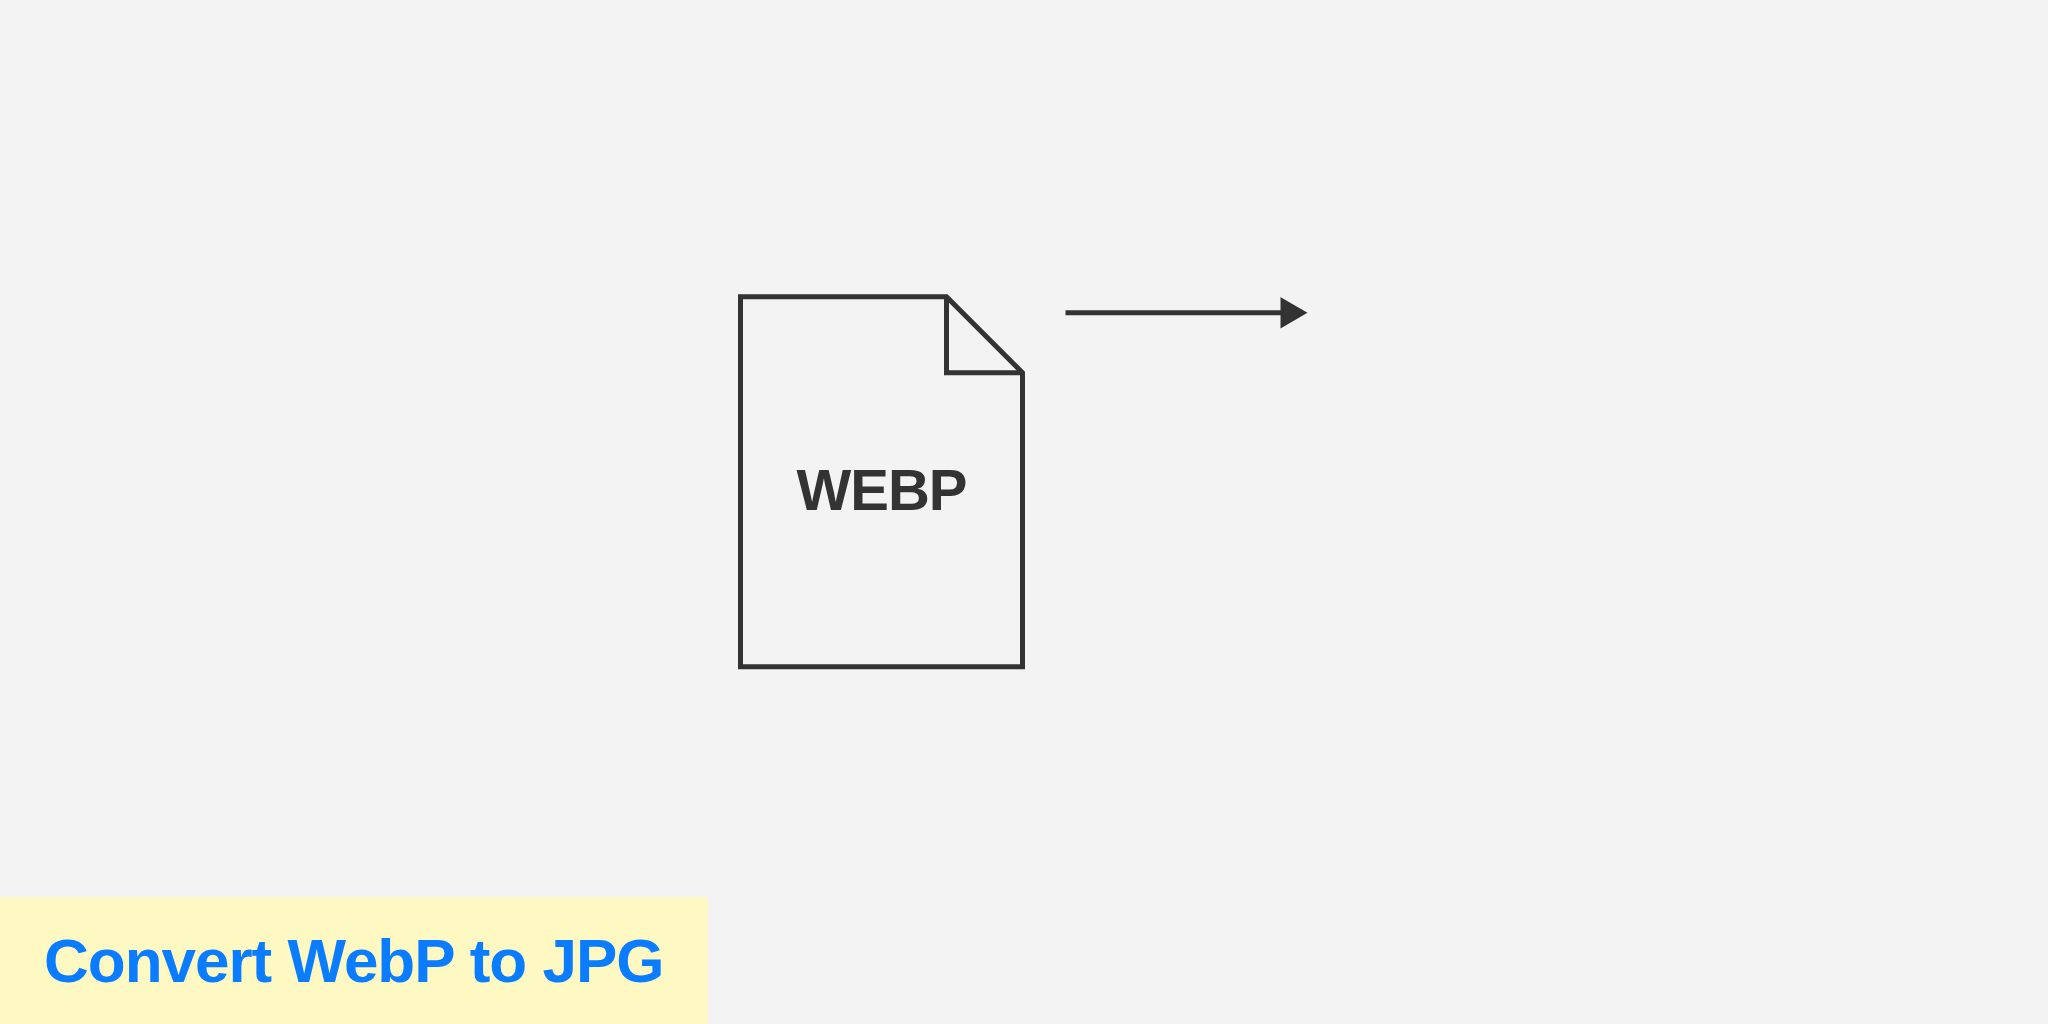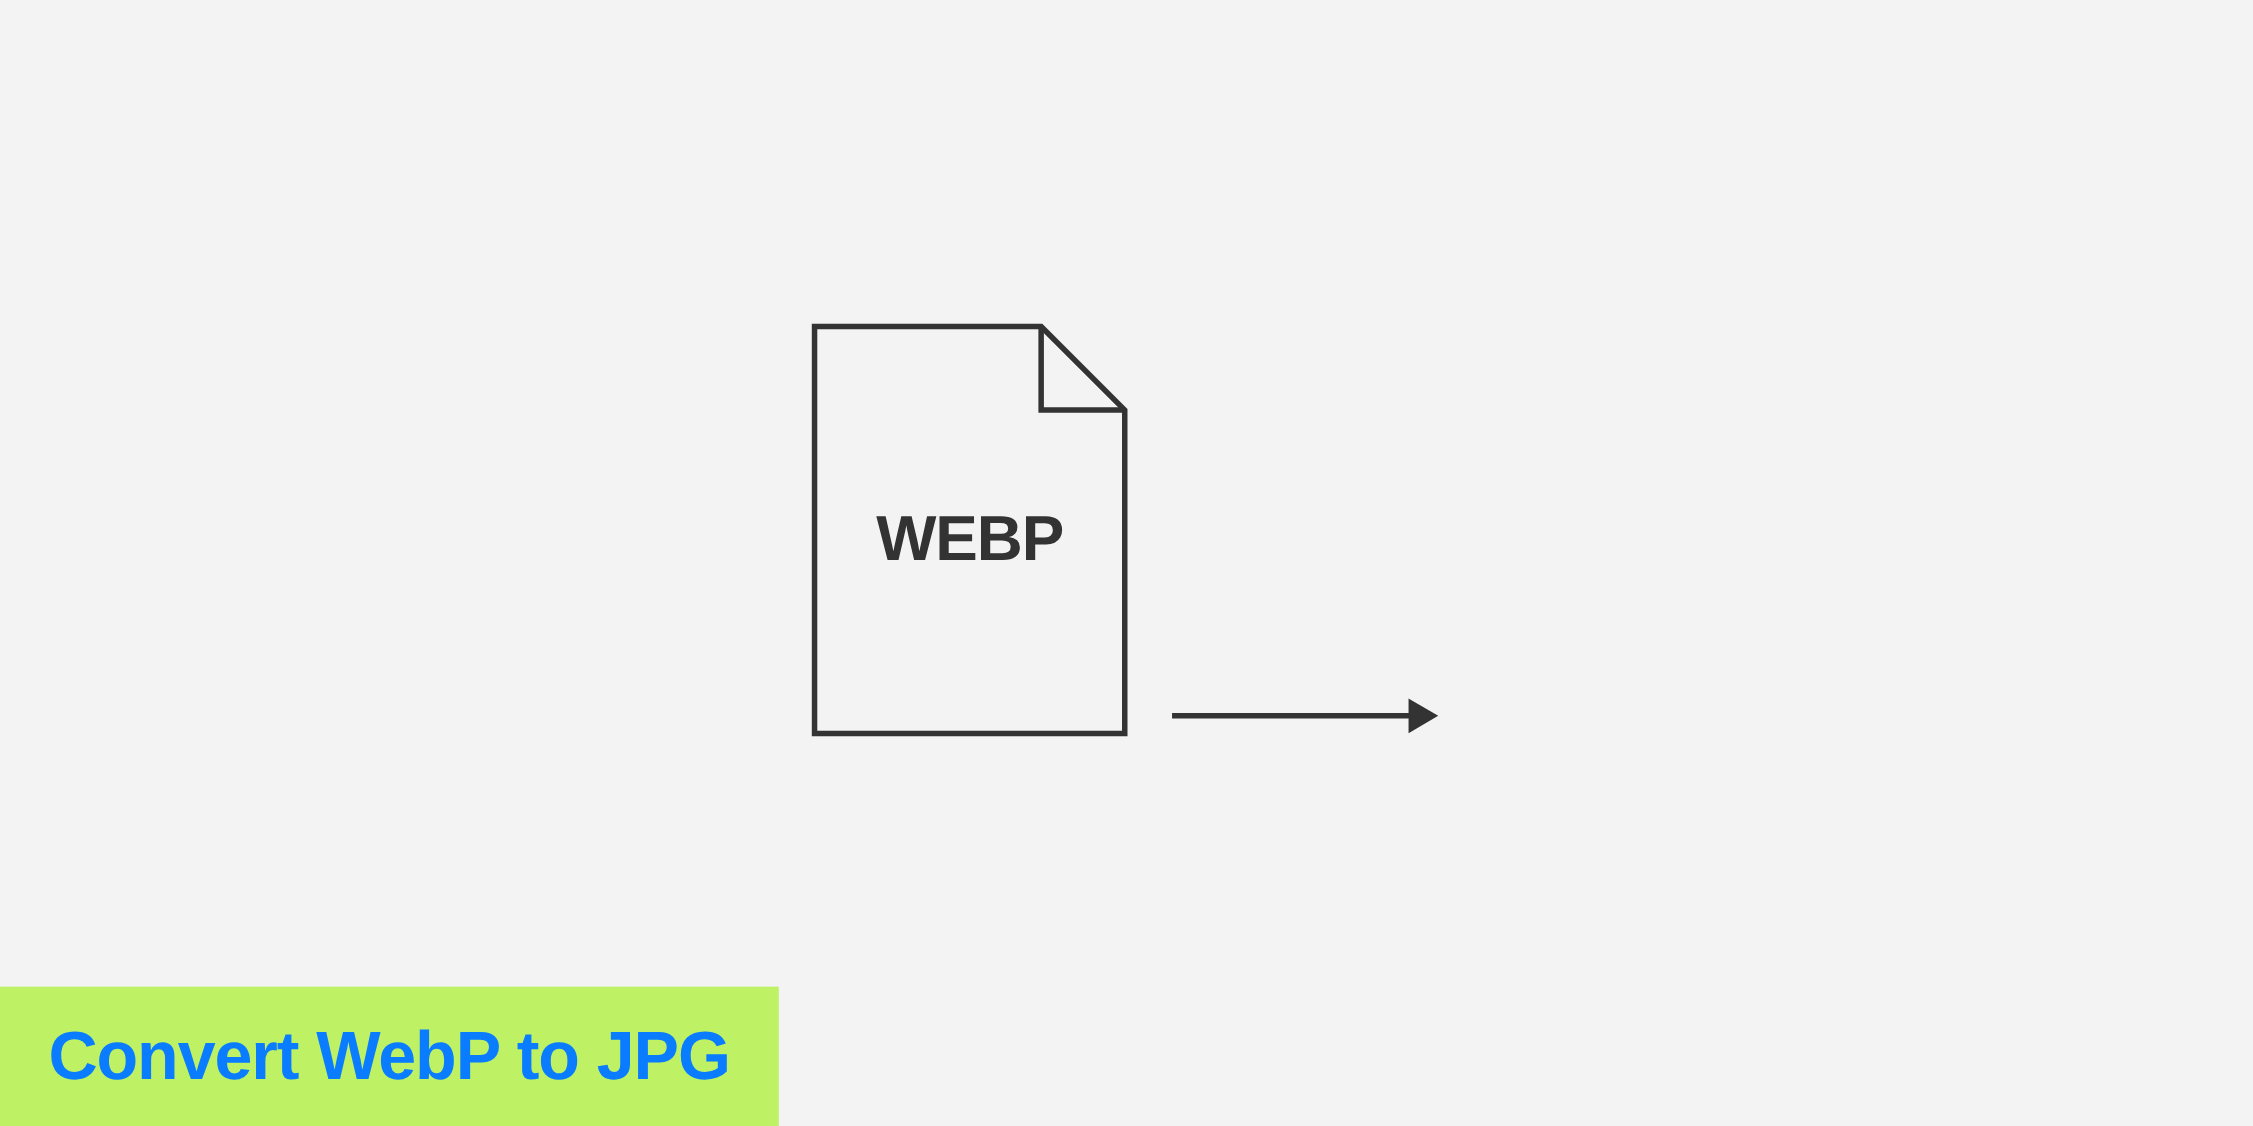--- a/index.html
+++ b/index.html
@@ -14,21 +14,21 @@
       font-family: -apple-system, BlinkMacSystemFont, "Segoe UI", Helvetica, Arial, sans-serif;
       position: relative;
       overflow: hidden;
     }
     .diagram-container {
       position: absolute;
       top: 50%;
       left: 50%;
       transform: translate(-50%, -58%);
       display: flex;
-      align-items: flex-end;
+      align-items: flex-start;
       gap: 35px;
     }
     .file-icon {
       width: 290px;
       height: 378px;
       position: relative;
     }
     .file-icon svg {
       width: 100%;
       height: 100%;
@@ -54,21 +54,21 @@
     }
     .arrow-container svg {
       width: 100%;
       height: 100%;
       display: block;
     }
     .caption-bar {
       position: absolute;
       bottom: 0;
       left: 0;
-      background: #bef264;
+      background: #fef9c3;
       padding: 28px 44px 28px 44px;
     }
     .caption-text {
       font-size: 62px;
       font-weight: 700;
       color: #0a7cff;
       letter-spacing: -1px;
       white-space: nowrap;
     }
   </style>

